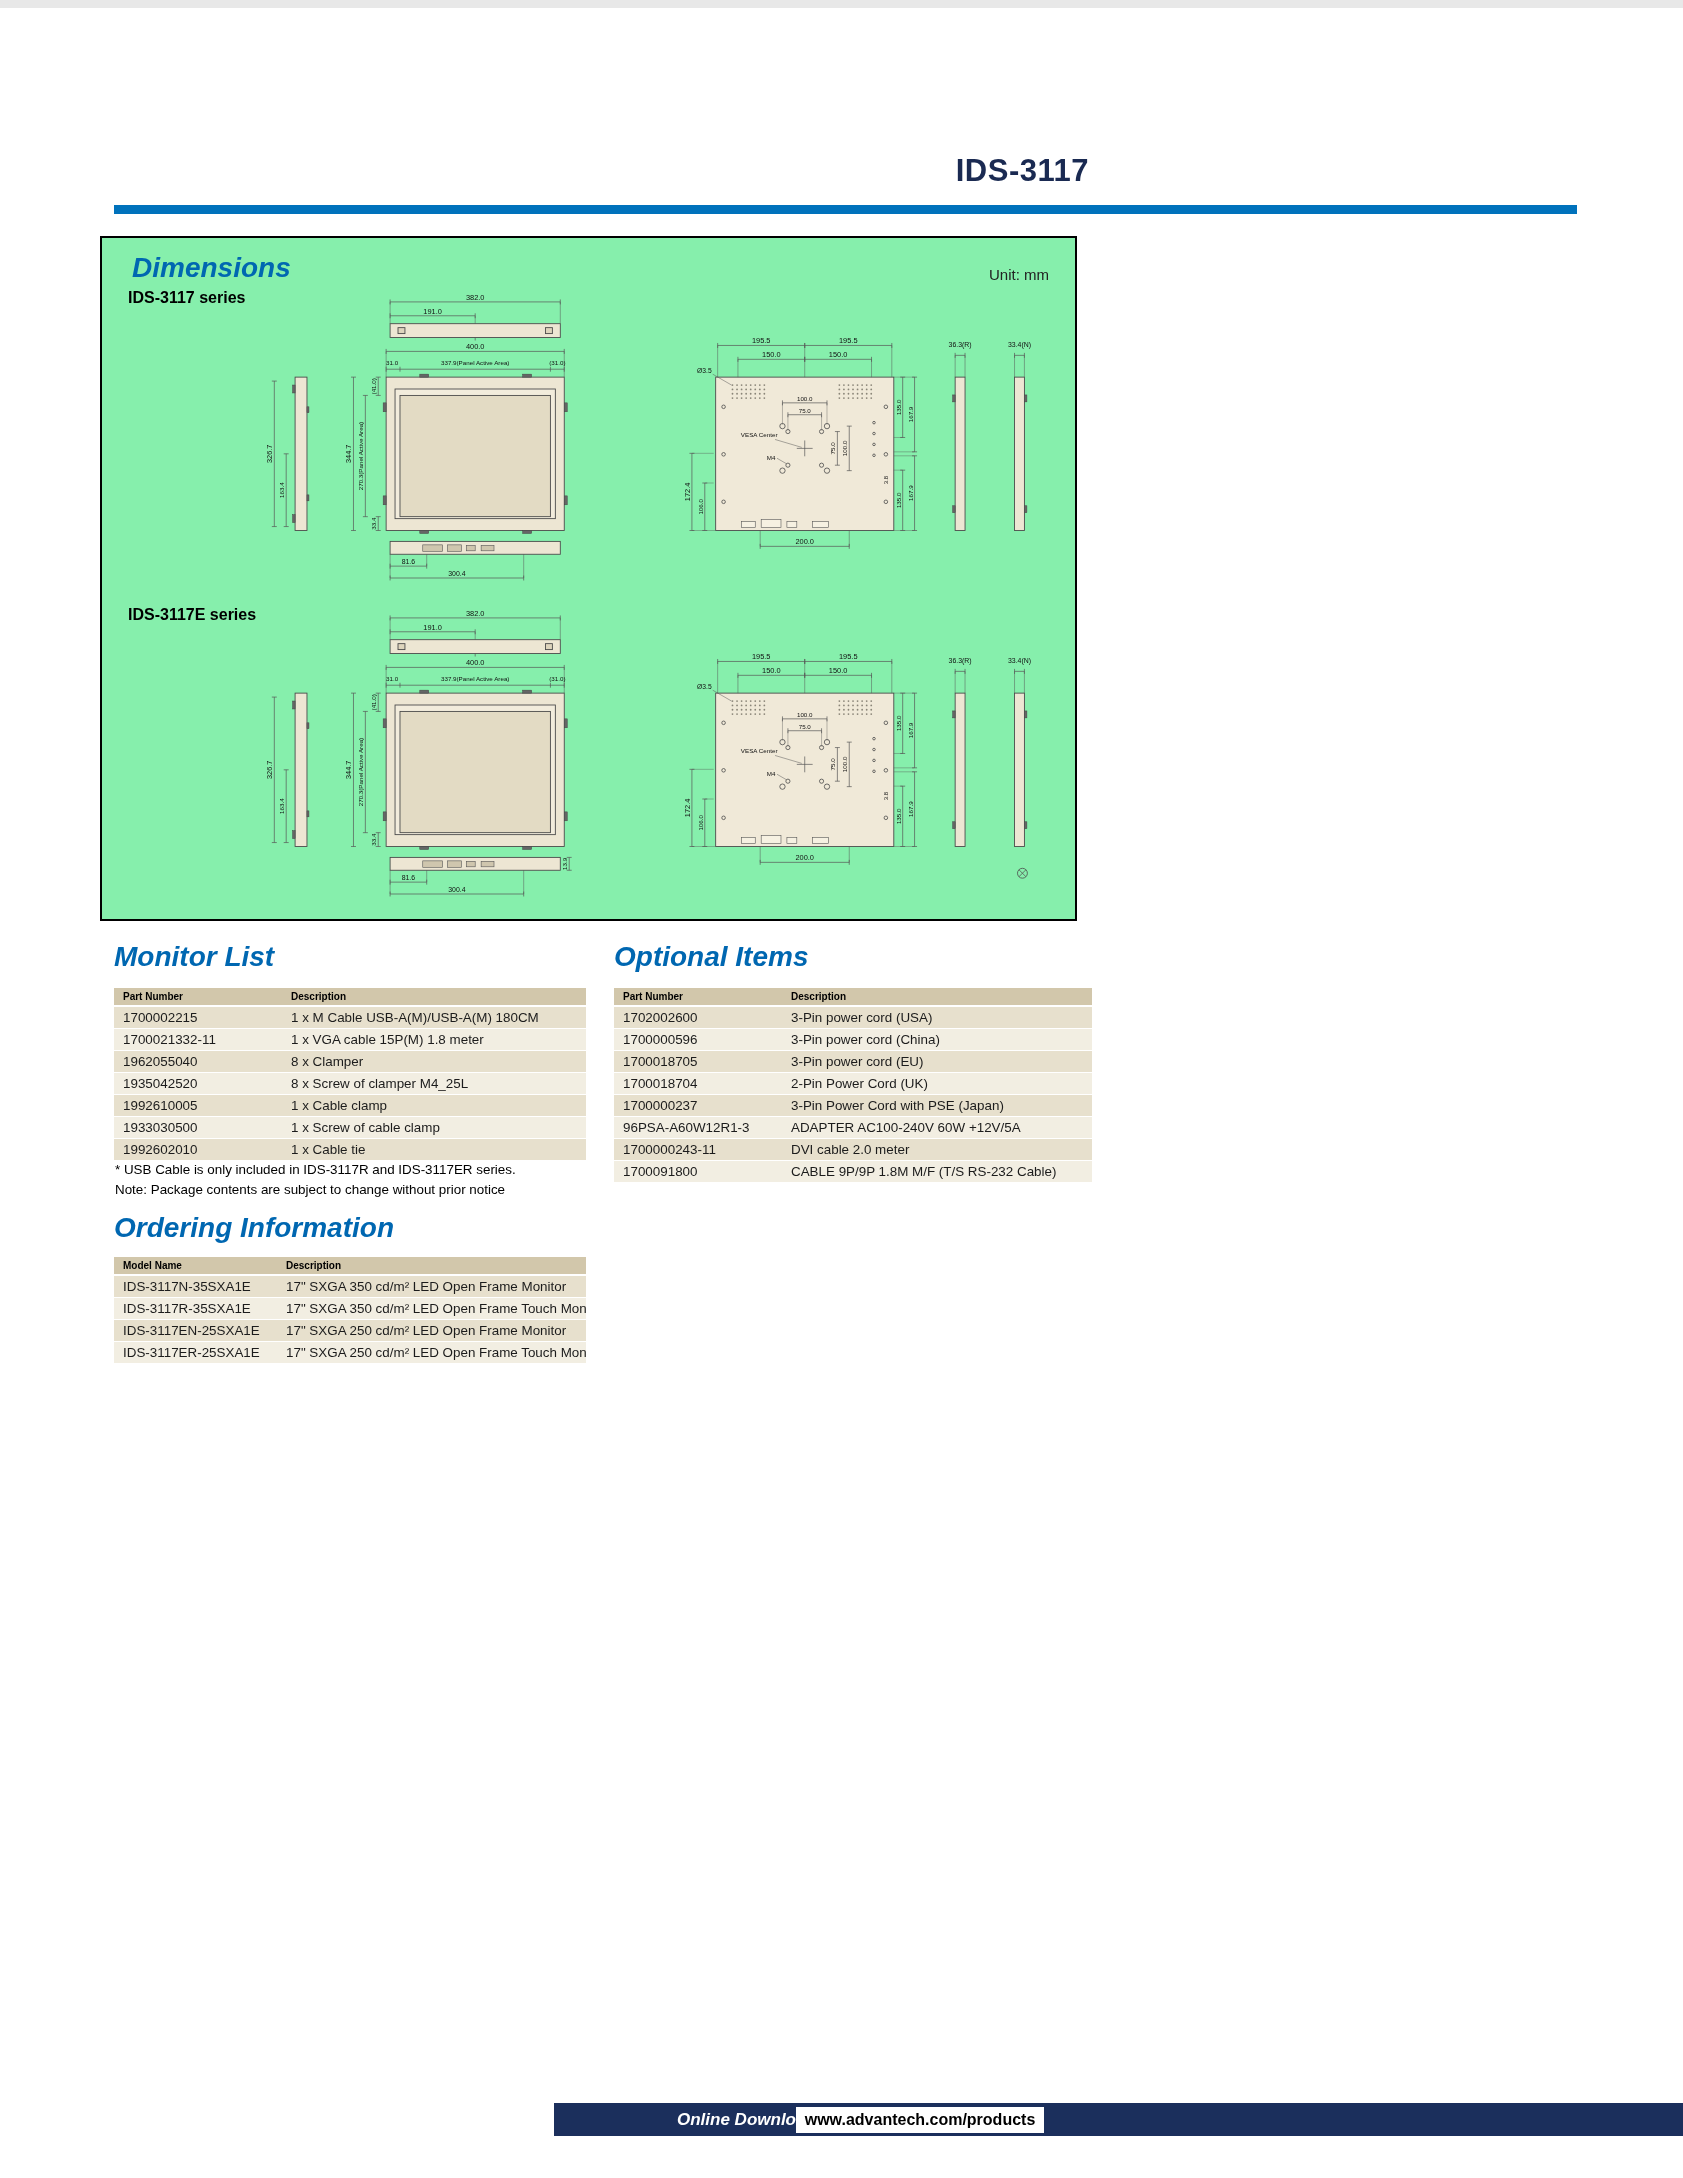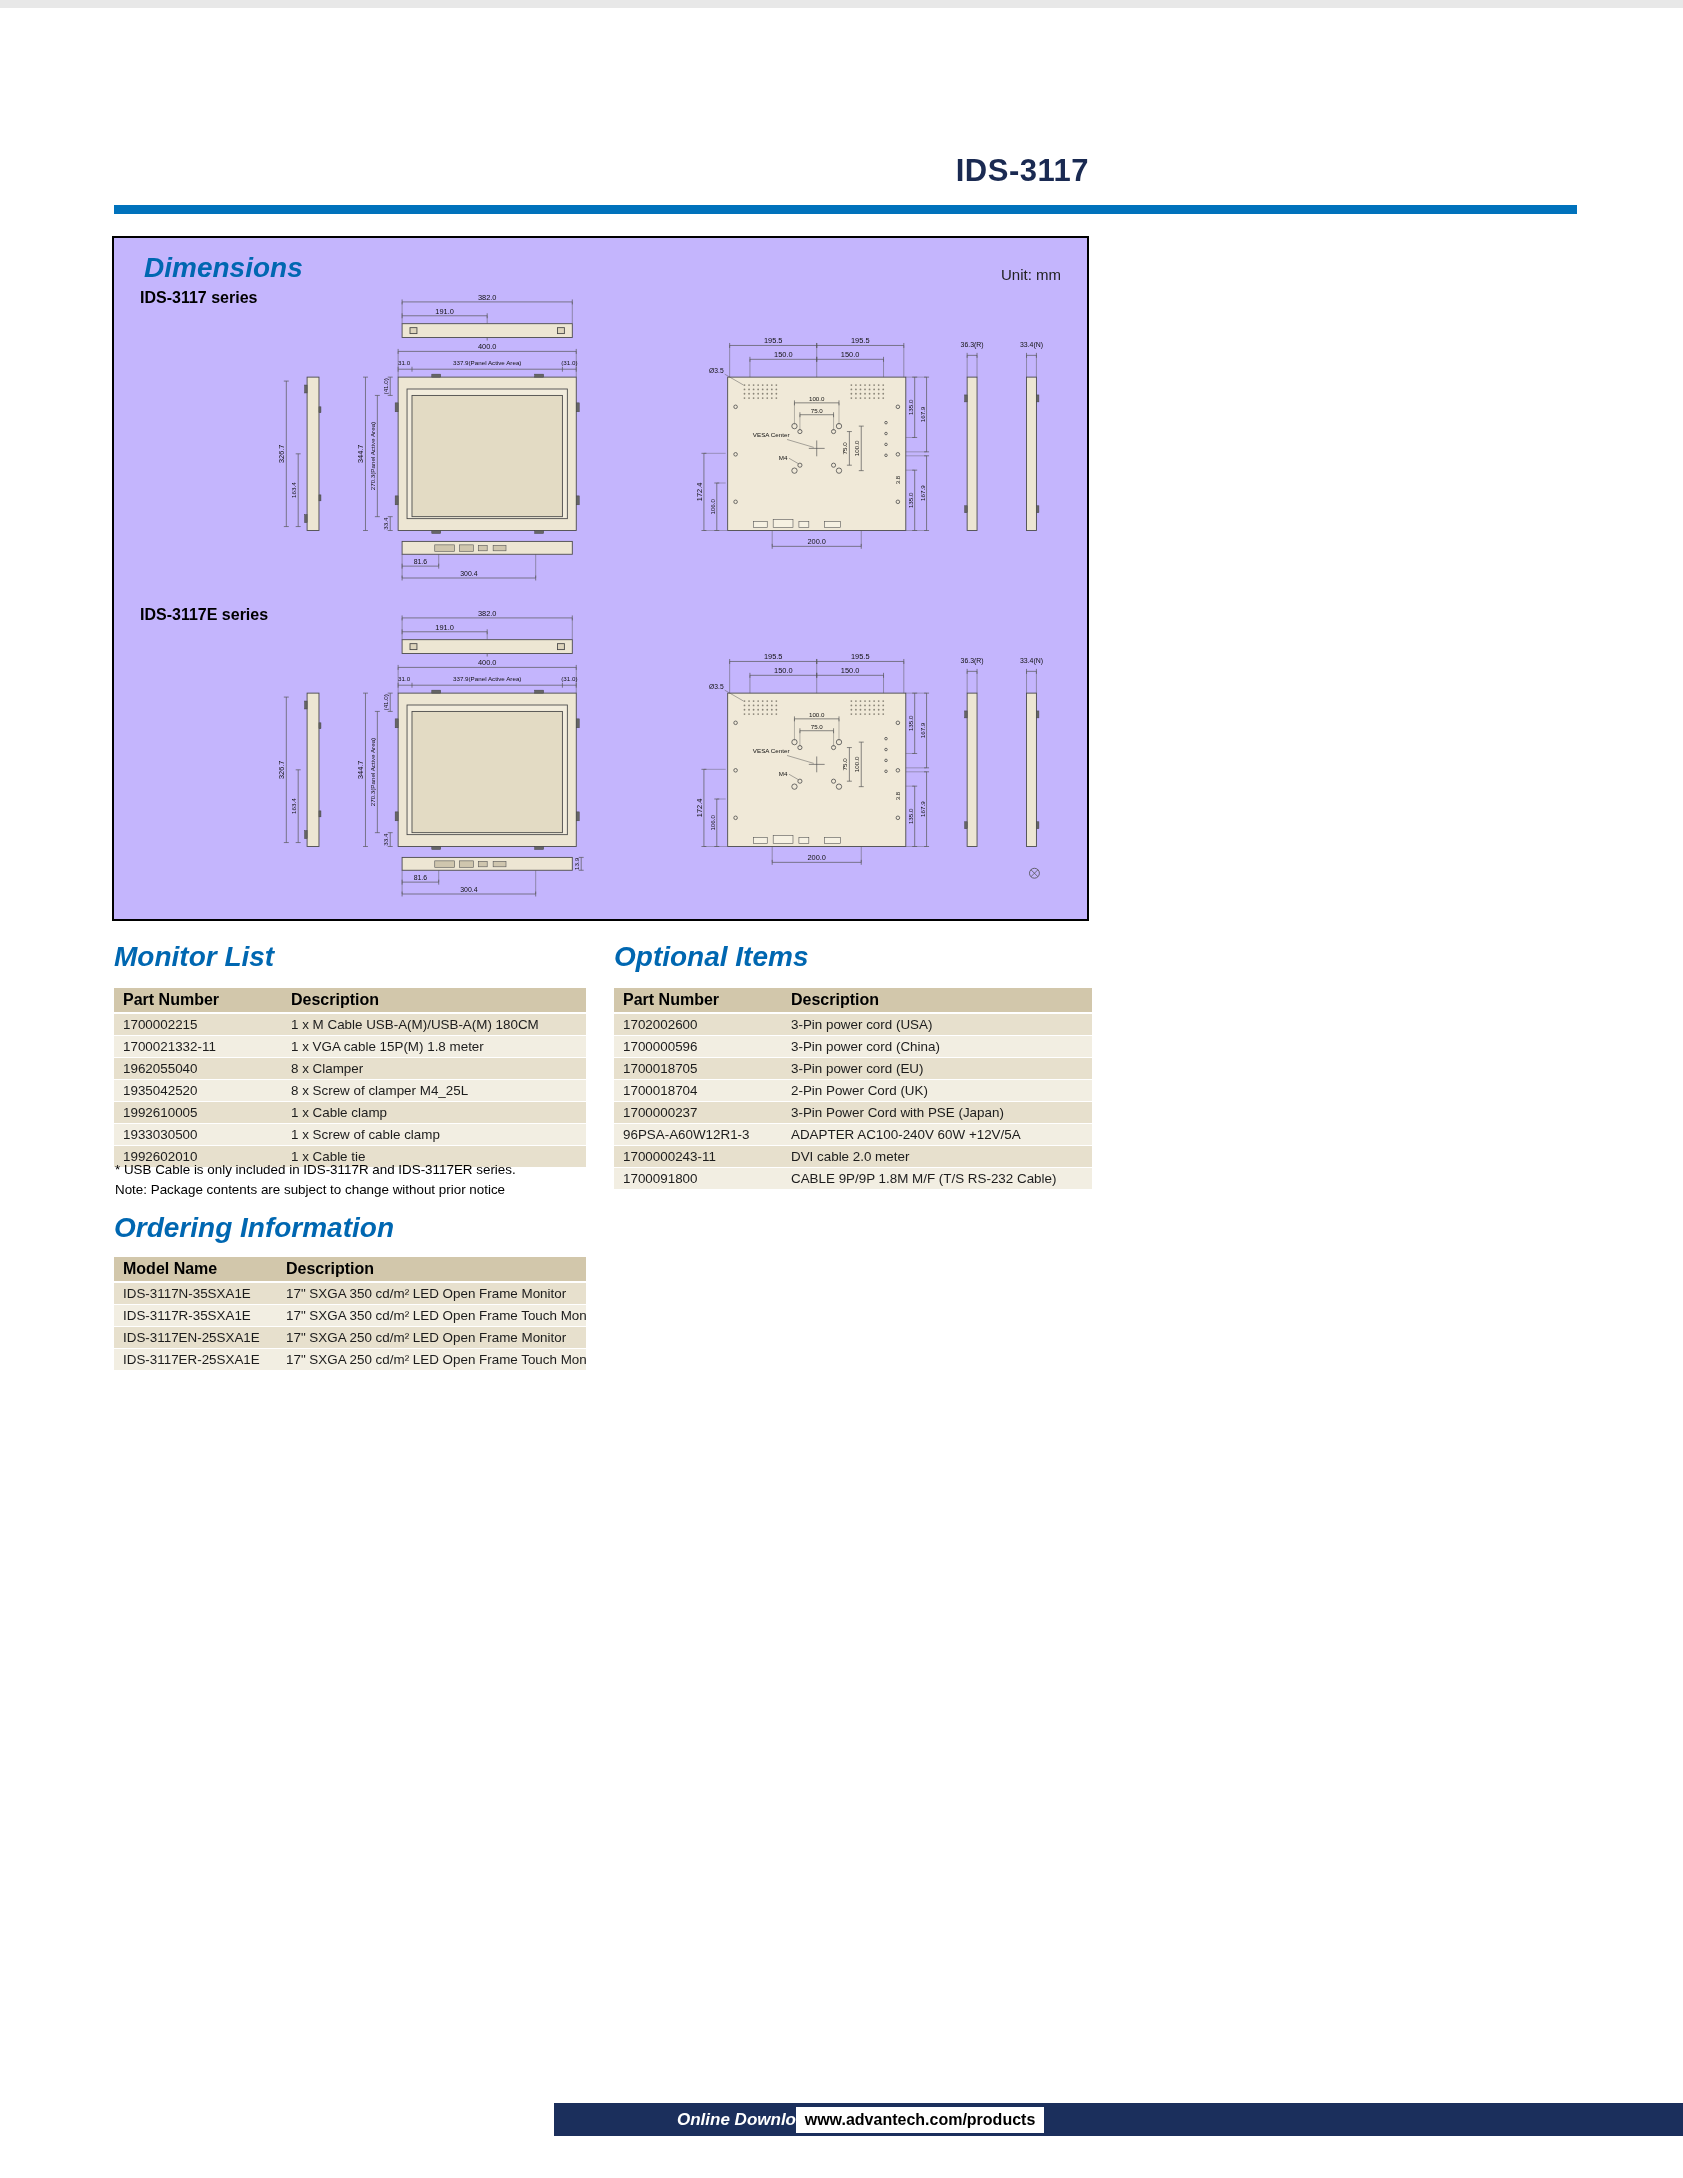--- a/index.html
+++ b/index.html
@@ -4,39 +4,39 @@
 <style>
   *{margin:0;padding:0;box-sizing:border-box}
   html,body{background:#e8e8e8}
   .page{position:relative;width:1683px;height:2178px;background:#fff;margin:8px auto;
         font-family:"Liberation Sans",sans-serif;overflow:hidden}
 
   .doc-title{position:absolute;top:145px;left:114px;width:975px;text-align:right;
              font-size:31px;font-weight:bold;color:#1a2a52;letter-spacing:0.5px}
   .top-rule{position:absolute;left:114px;top:197px;width:1463px;height:9px;background:#0072bc}
 
-  .dims-box{position:absolute;left:112px;top:228px;width:977px;height:685px;
-            border:2px solid #000;background:#c4b5fd}
+  .dims-box{position:absolute;left:100px;top:228px;width:977px;height:685px;
+            border:2px solid #000;background:#86efac}
   .section-heading{font-style:italic;font-weight:bold;color:#0067b1;font-size:28px}
   .dims-title{position:absolute;left:30px;top:14px}
   .unit-label{position:absolute;right:26px;top:28px;font-size:15px;color:#222}
   .series-label{position:absolute;font-size:16px;font-weight:bold;color:#000}
   .series-a{left:26px;top:51px}
   .series-b{left:26px;top:368px}
   .svg-a{position:absolute;left:12px;top:50px}
   .svg-b{position:absolute;left:12px;top:366px}
   svg{display:block;font-family:"Liberation Sans",sans-serif}
 
   .heading-packing{position:absolute;left:114px;top:933px}
   .heading-optional{position:absolute;left:614px;top:933px}
   .heading-ordering{position:absolute;left:114px;top:1204px}
 
   table.sheet{position:absolute;border-collapse:collapse;table-layout:fixed;
               font-size:13.4px;color:#1c1c1c;background:#fff}
-  table.sheet th{background:#d2c7ab;font-size:16px;text-align:left;font-weight:bold;
+  table.sheet th{background:#d2c7ab;font-size:10px;text-align:left;font-weight:bold;
                  padding:3px 9px;height:16px;border-bottom:2px solid #fff;color:#000}
   table.sheet td{padding:3px 9px;height:16px;border-bottom:1.5px solid #fff;
                  overflow:hidden;white-space:nowrap}
   table.sheet tbody tr:nth-child(odd){background:#e7e0cd}
   table.sheet tbody tr:nth-child(even){background:#f2eee2}
 
   .tbl-packing{left:114px;top:980px;width:472px}
   .tbl-packing th:first-child,.tbl-packing td:first-child{width:168px}
   .tbl-optional{left:614px;top:980px;width:478px}
   .tbl-optional th:first-child,.tbl-optional td:first-child{width:168px}

